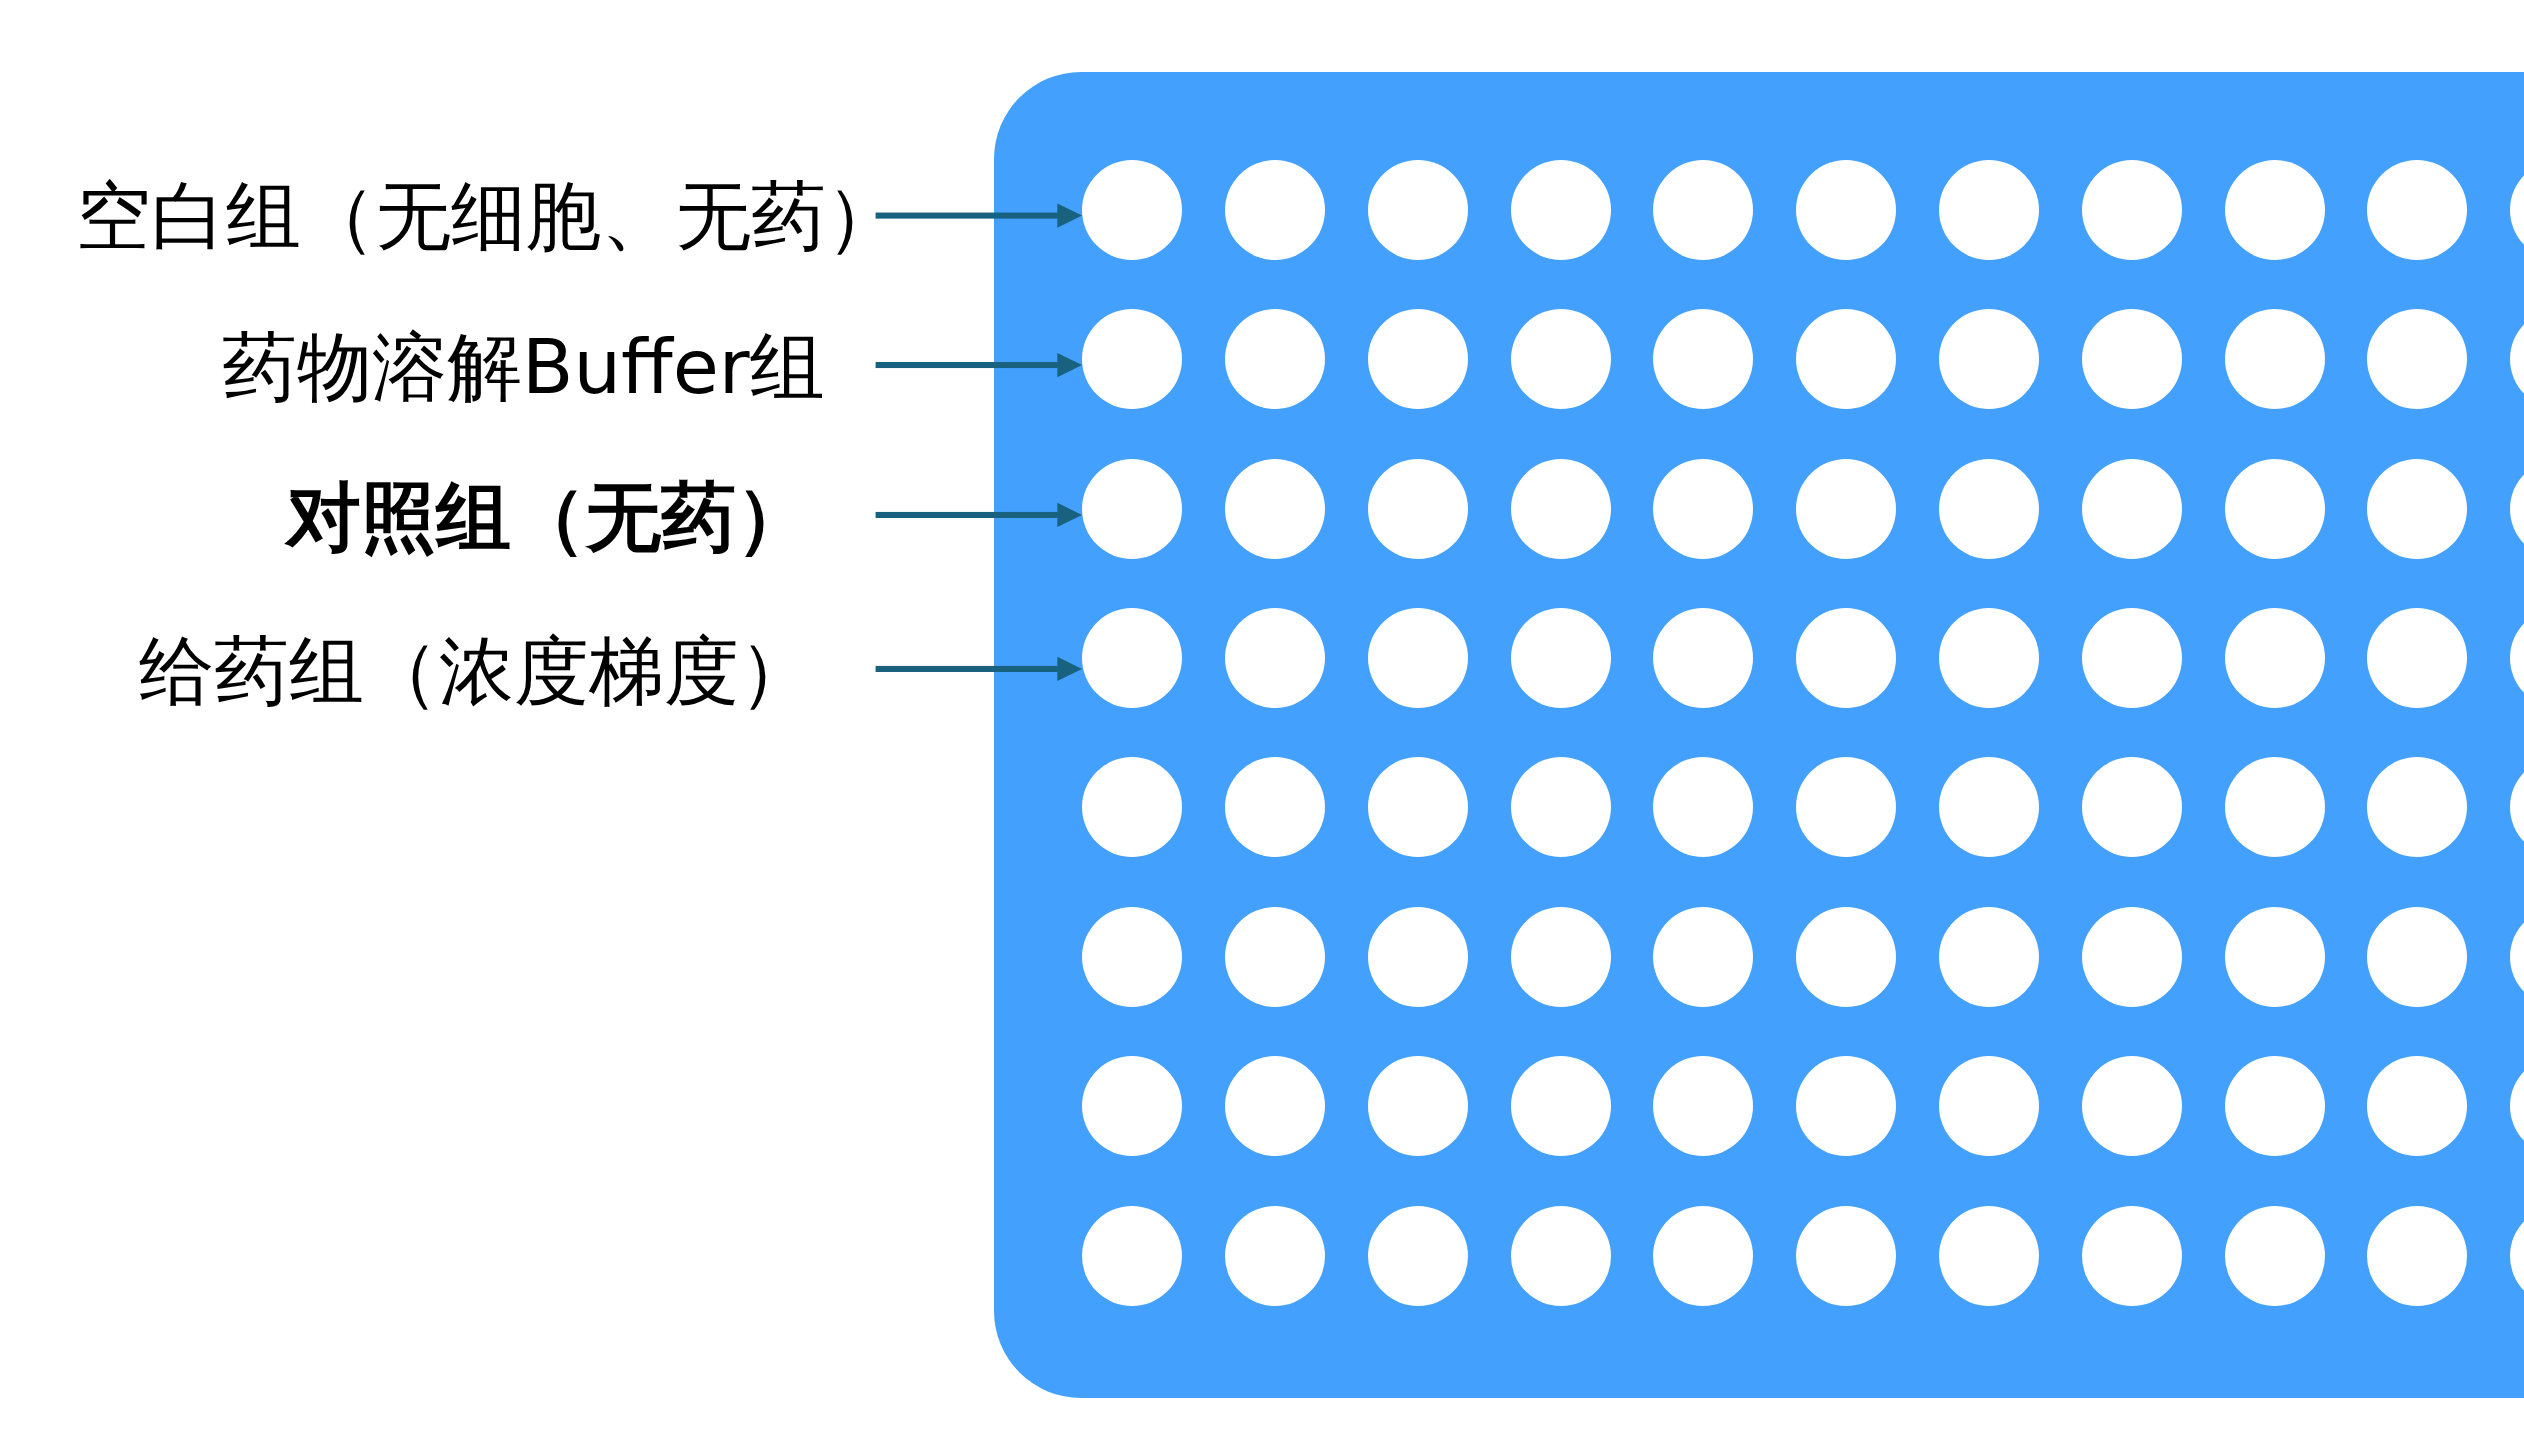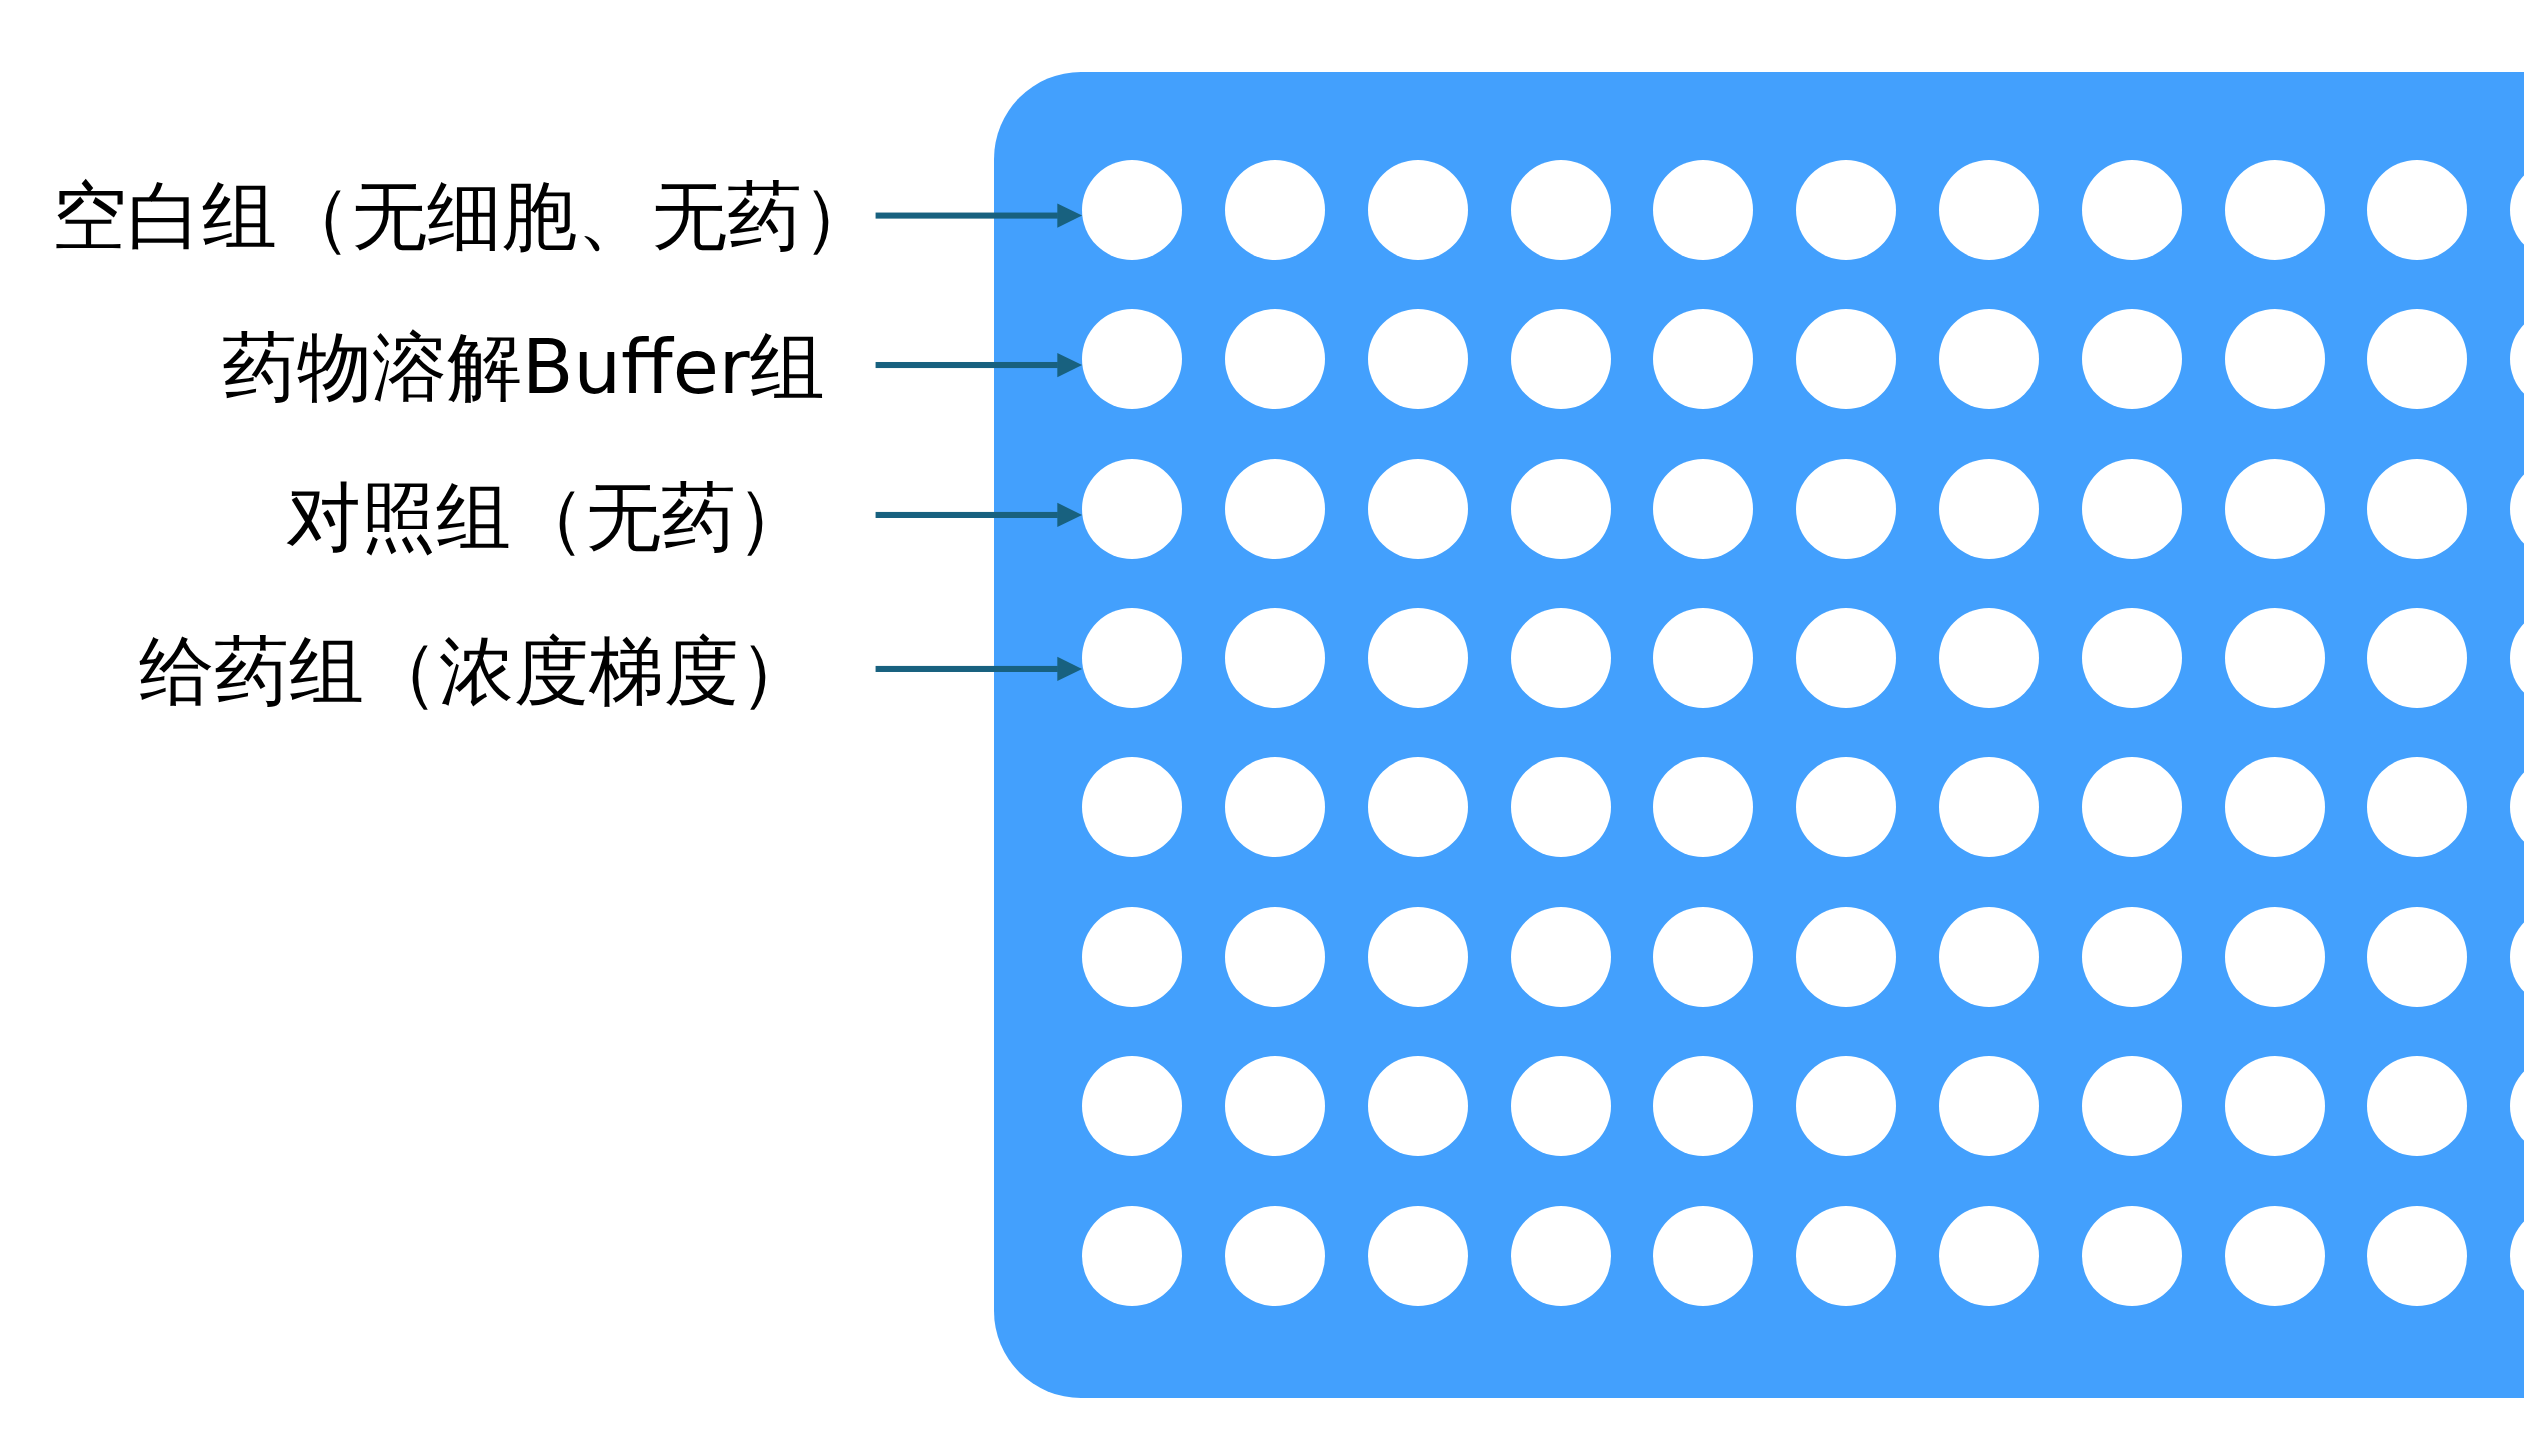--- a/index.html
+++ b/index.html
@@ -23,23 +23,23 @@
     position: absolute;
     width: 100px; height: 100px;
     border-radius: 50%;
     background: #ffffff;
   }
   #arrows { position: absolute; left: 0; top: 0; width: 2874px; height: 1451px; pointer-events: none; }
 </style>
 </head>
 <body>
 
-<div id="label-0" class="label" style="left:52px; top:178px;text-align:right;">空白组（无细胞、无药）</div>
+<div id="label-0" class="label" style="left:76px; top:178px;text-align:right;">空白组（无细胞、无药）</div>
 <div id="label-1" class="label" style="left:222px; top:329px;">药物溶解Buffer组</div>
-<div id="label-2" class="label" style="left:286px; top:479px;">对照组（无药）</div>
+<div id="label-2" class="label" style="left:286px; top:479px;font-weight:bold;">对照组（无药）</div>
 <div id="label-3" class="label" style="left:139px; top:633px;">给药组（浓度梯度）</div>
 
 <div id="plate" style="background: rgb(67, 160, 253);"></div>
 <div id="wells">
     <div class="well" style="left: 1082px; top: 160px; background: rgb(255, 255, 255);"></div>
     <div class="well" style="left: 1225px; top: 160px; background: rgb(255, 255, 255);"></div>
     <div class="well" style="left: 1368px; top: 160px; background: rgb(255, 255, 255);"></div>
     <div class="well" style="left: 1511px; top: 160px; background: rgb(255, 255, 255);"></div>
     <div class="well" style="left: 1653px; top: 160px; background: rgb(255, 255, 255);"></div>
     <div class="well" style="left: 1796px; top: 160px; background: rgb(255, 255, 255);"></div>

